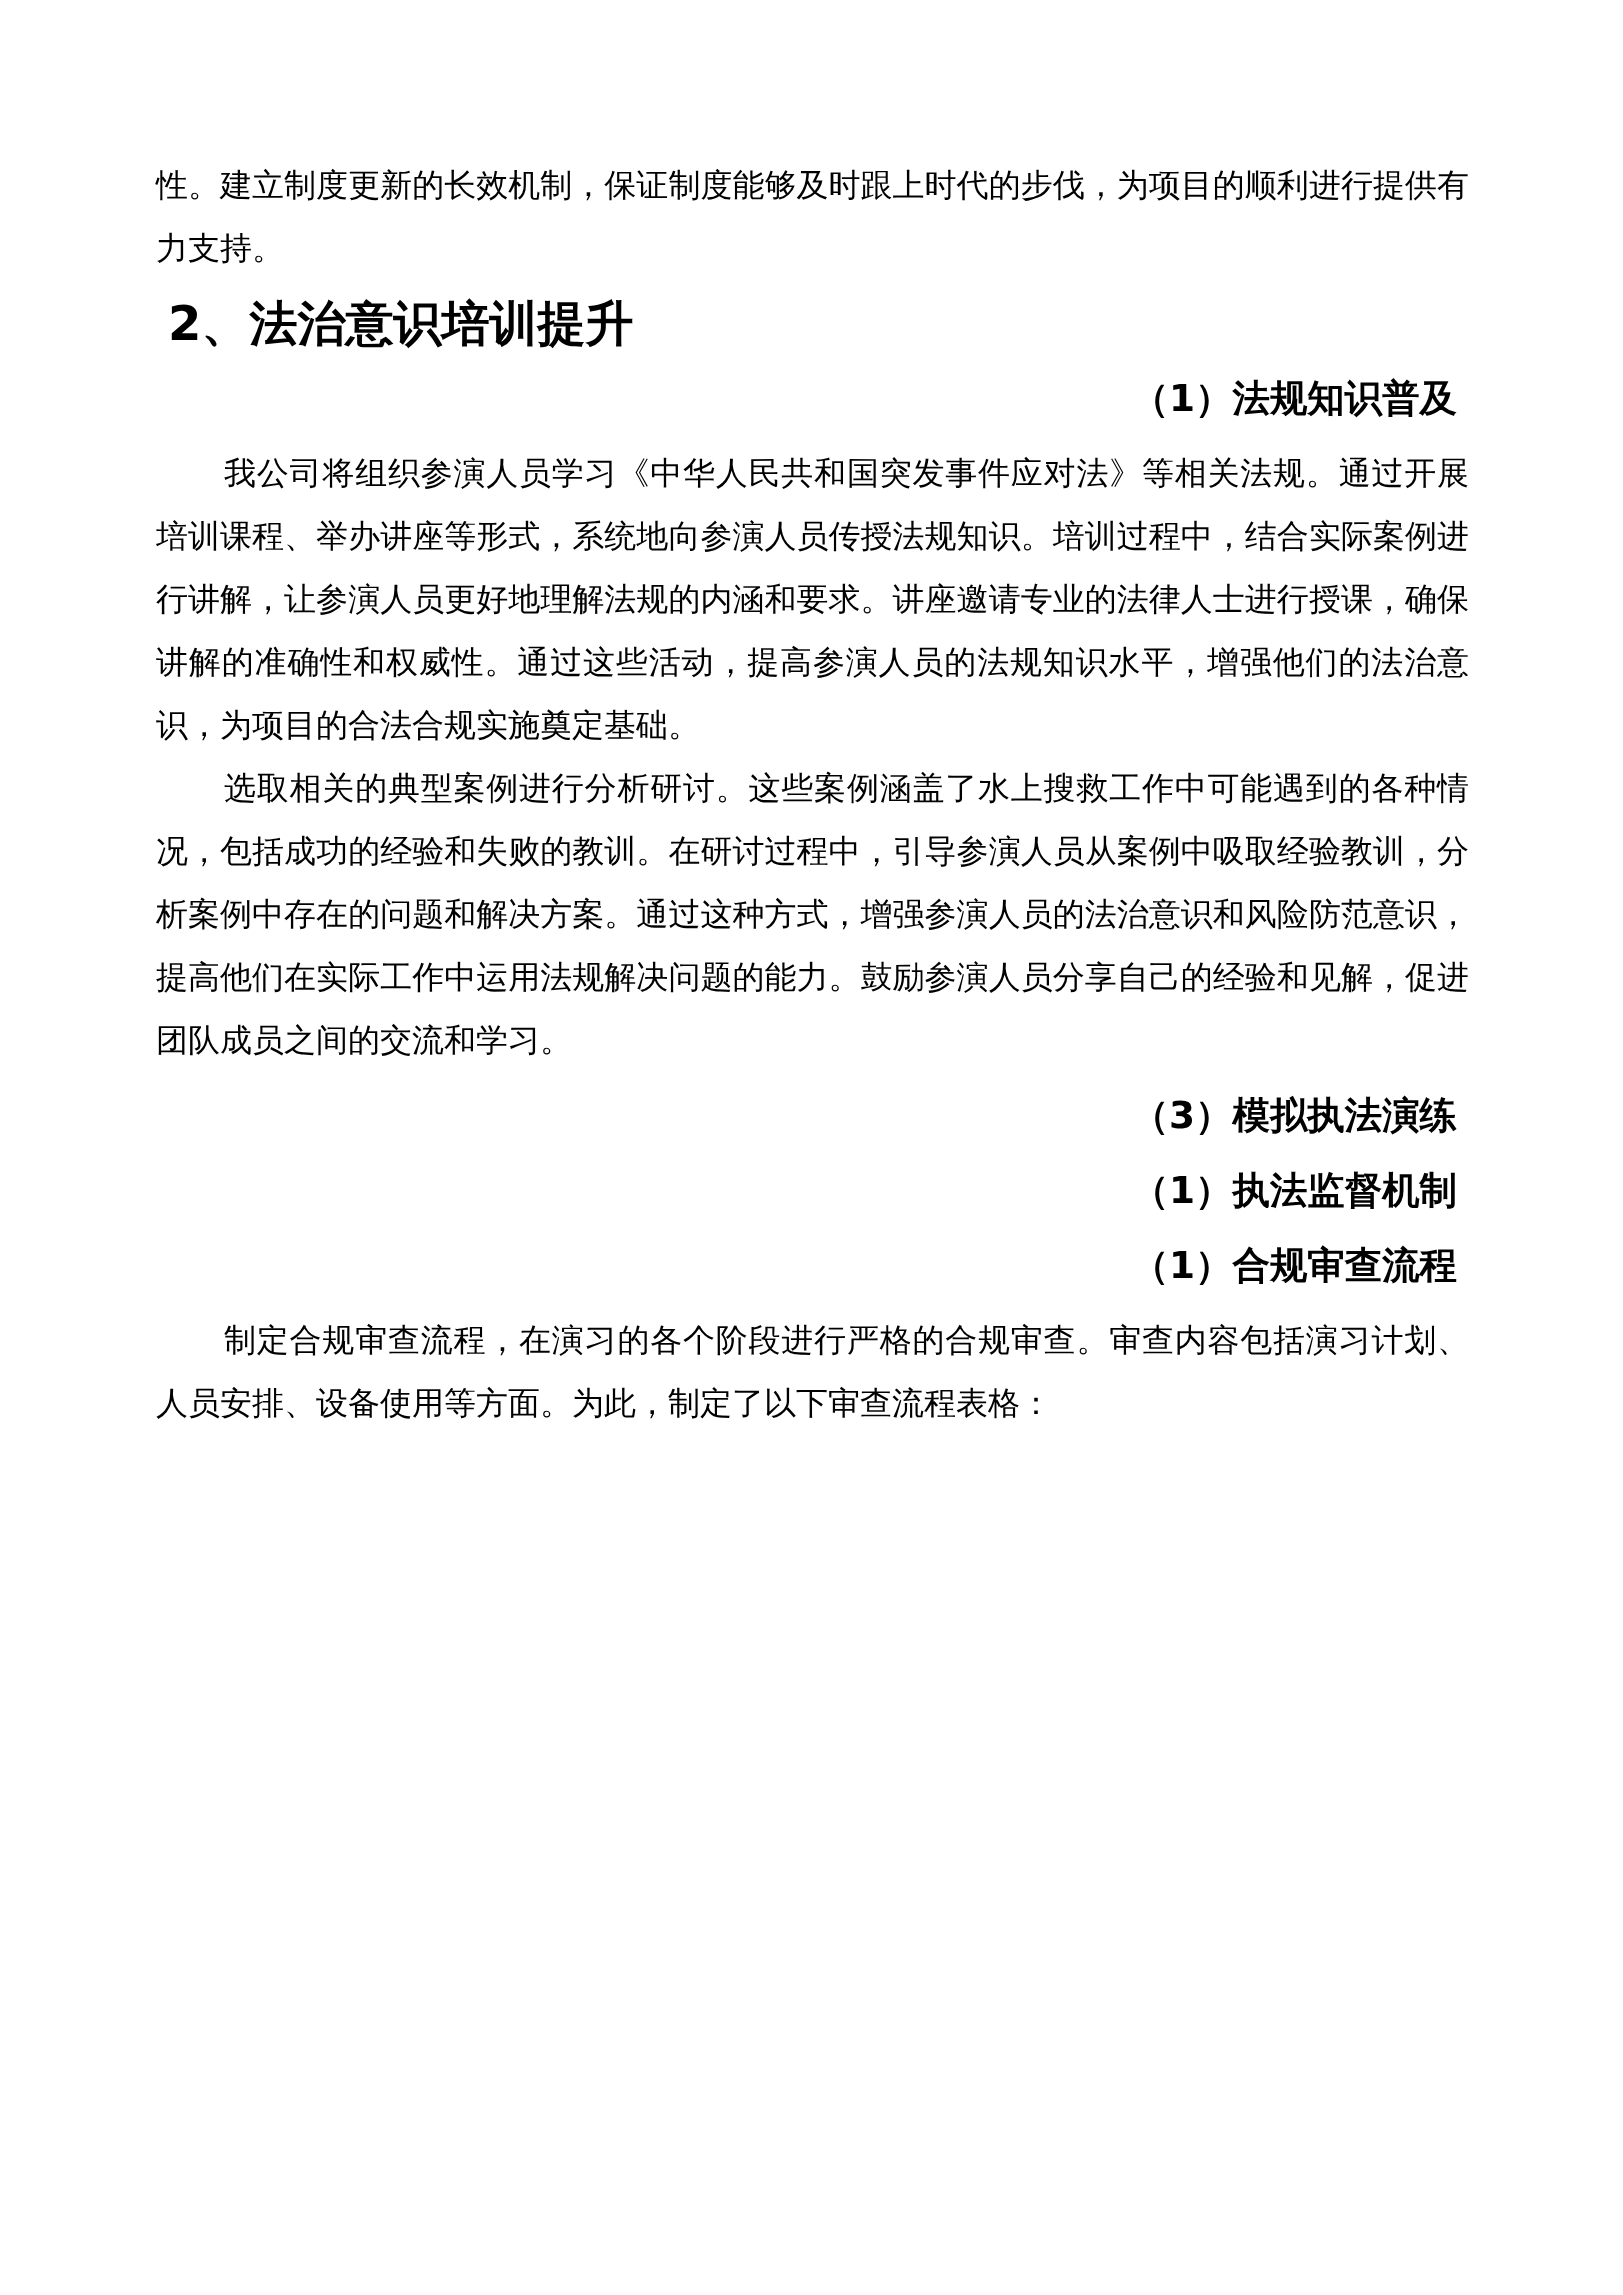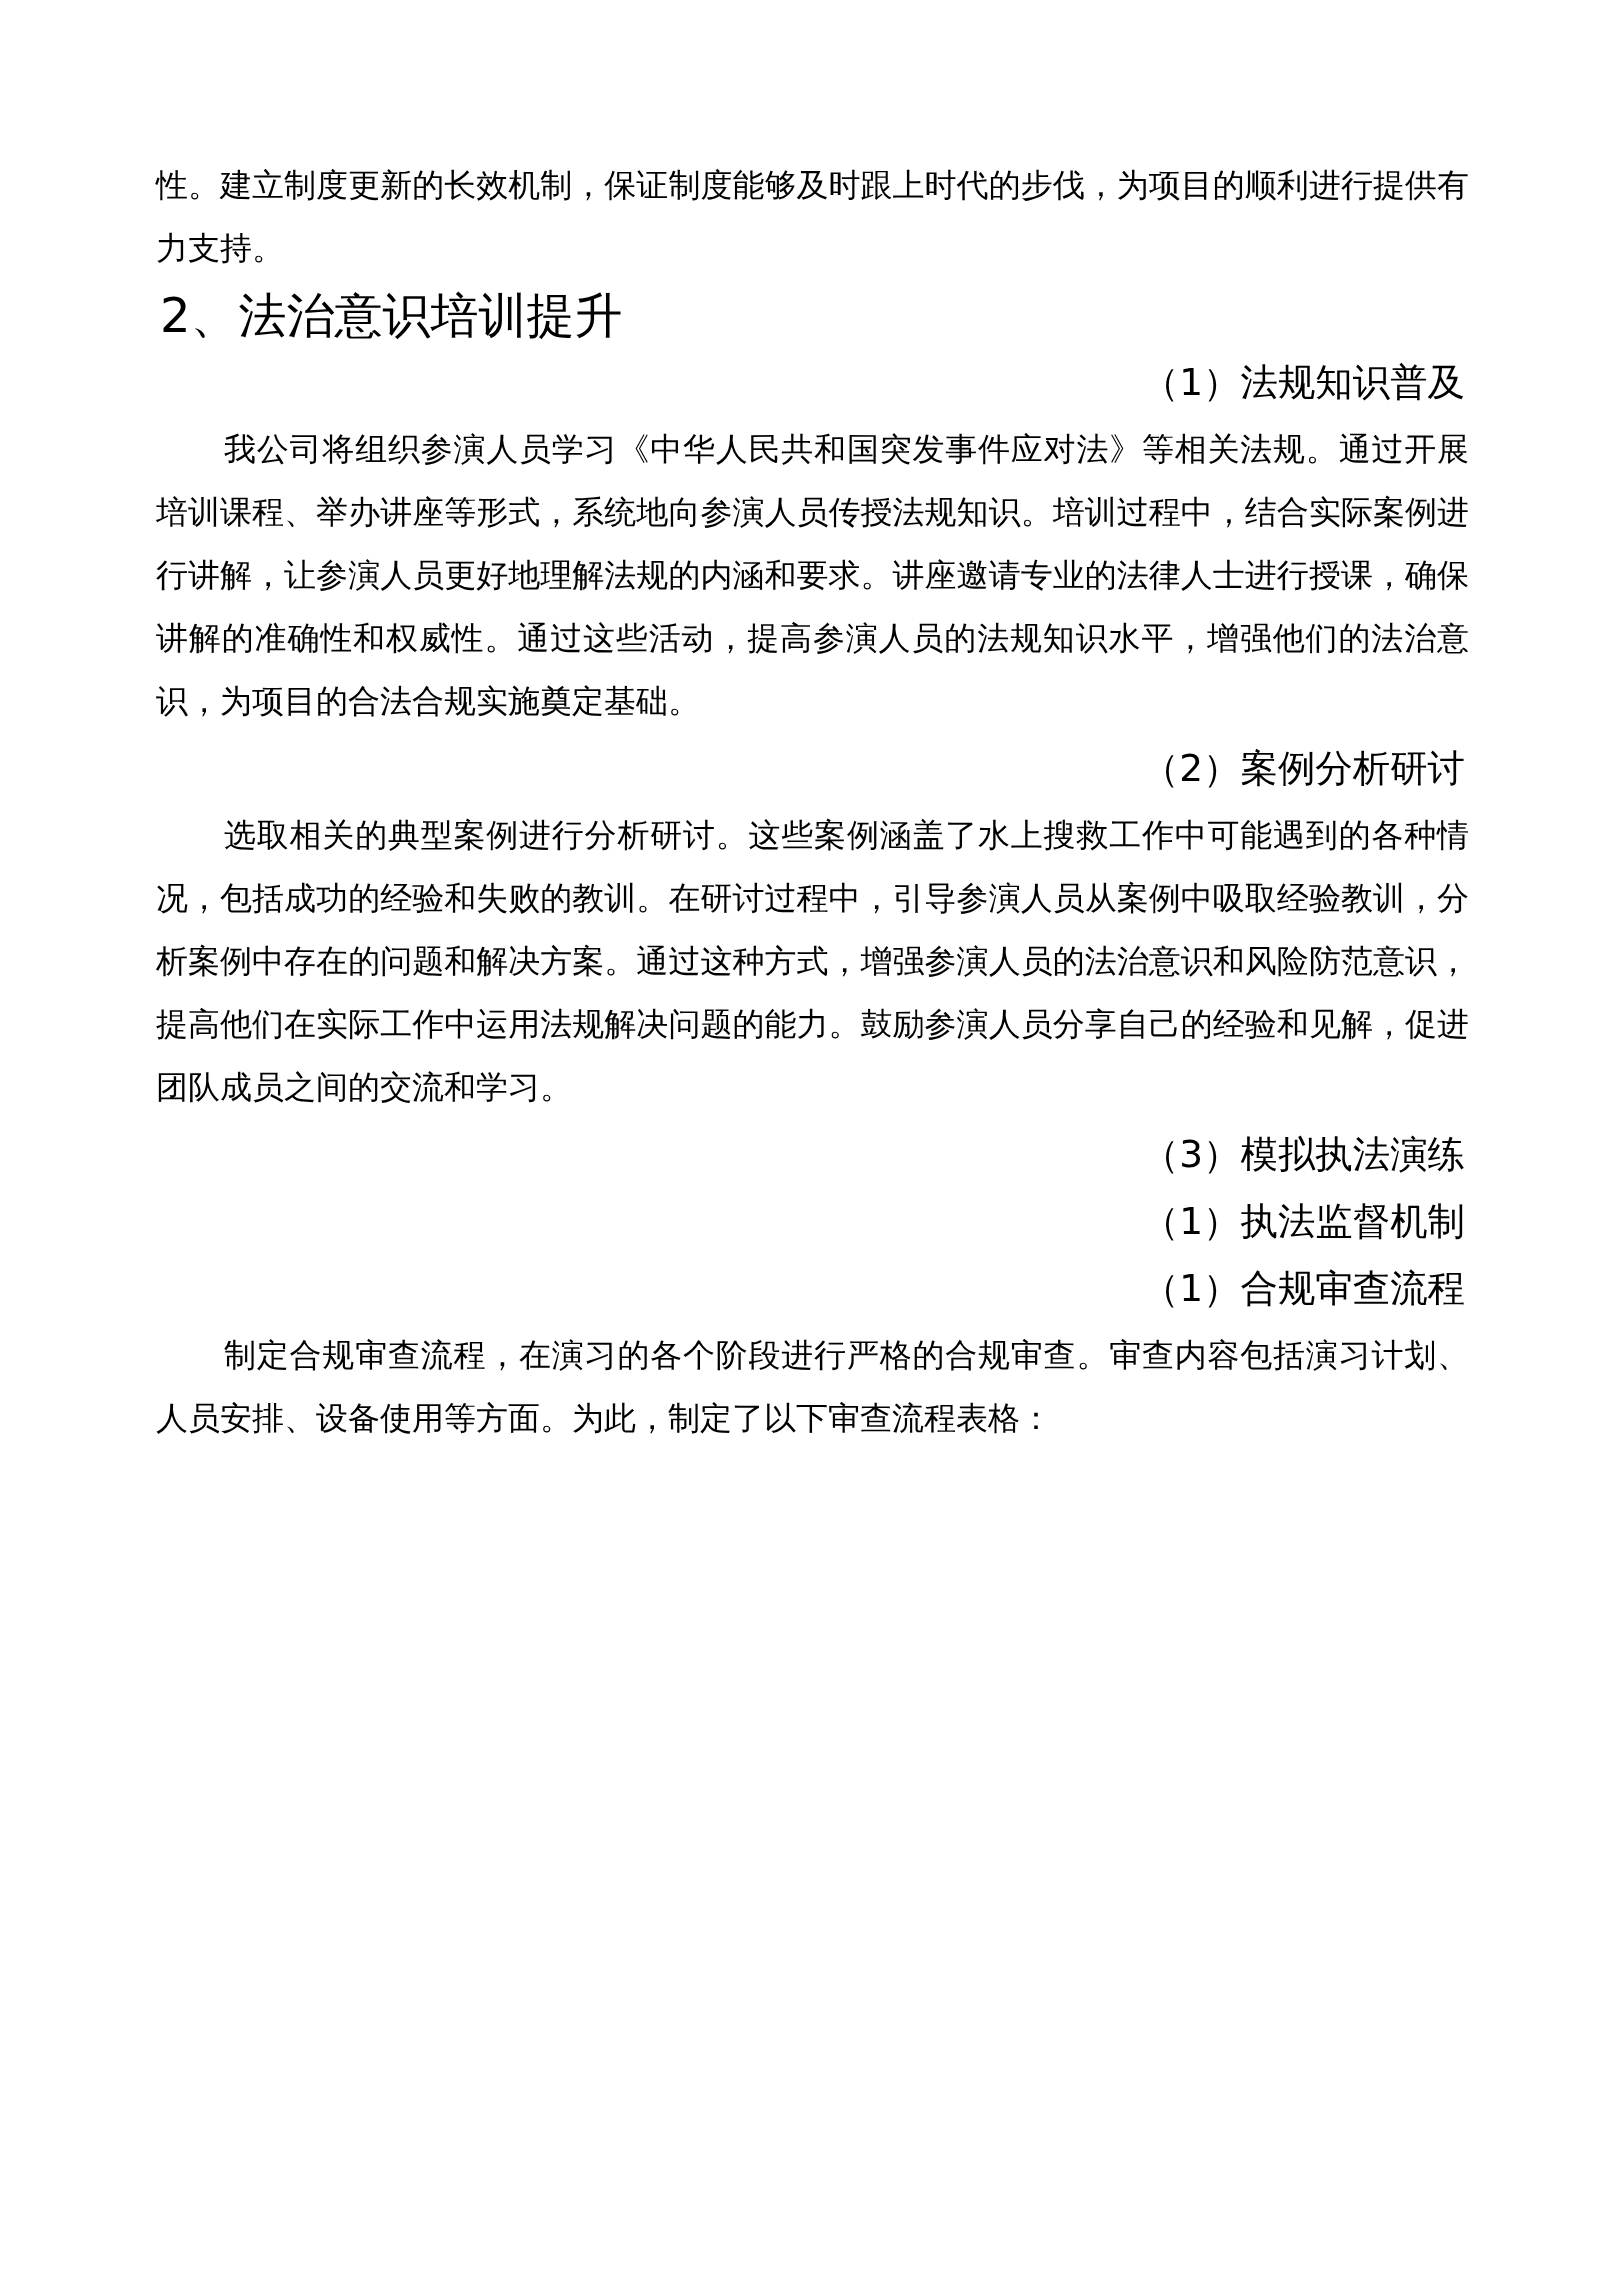--- a/index.html
+++ b/index.html
@@ -4,31 +4,30 @@
 <style>
   html, body { margin: 0; padding: 0; background: #ffffff; }
   body { width: 1623px; height: 2295px; position: relative; overflow: hidden; }
   .page {
     position: absolute; left: 156px; top: 154px; width: 1313px;
     font-family: "DejaVu Serif", "Liberation Serif", serif;
     font-size: 32px; line-height: 63px; color: #000000;
   }
   .p { margin: 0; text-align: justify; text-align-last: left; }
   .p.indent { text-indent: 68px; }
-  .h { margin: 4px; font-weight: normal; font-family: "DejaVu Sans", "Liberation Sans", sans-serif; }
+  .h { margin: 12px; font-weight: bold; font-family: "DejaVu Sans", "Liberation Sans", sans-serif; }
   .h.sub { padding-left: 0; text-align: right; }
 </style>
 </head>
 <body>
 
 <div class="page">
   <p class="p">性。建立制度更新的长效机制，保证制度能够及时跟上时代的步伐，为项目的顺利进行提供有力支持。</p>
   <h2 class="h">2、法治意识培训提升</h2>
   <h3 class="h sub">（1）法规知识普及</h3>
   <p class="p indent">我公司将组织参演人员学习《中华人民共和国突发事件应对法》等相关法规。通过开展培训课程、举办讲座等形式，系统地向参演人员传授法规知识。培训过程中，结合实际案例进行讲解，让参演人员更好地理解法规的内涵和要求。讲座邀请专业的法律人士进行授课，确保讲解的准确性和权威性。通过这些活动，提高参演人员的法规知识水平，增强他们的法治意识，为项目的合法合规实施奠定基础。</p>
-  <h3 class="h sub">（2）案例分析研讨</h3>
   <p class="p indent">选取相关的典型案例进行分析研讨。这些案例涵盖了水上搜救工作中可能遇到的各种情况，包括成功的经验和失败的教训。在研讨过程中，引导参演人员从案例中吸取经验教训，分析案例中存在的问题和解决方案。通过这种方式，增强参演人员的法治意识和风险防范意识，提高他们在实际工作中运用法规解决问题的能力。鼓励参演人员分享自己的经验和见解，促进团队成员之间的交流和学习。</p>
   <h3 class="h sub">（3）模拟执法演练</h3>
   <h3 class="h sub">（1）执法监督机制</h3>
   <h3 class="h sub">（1）合规审查流程</h3>
   <p class="p indent">制定合规审查流程，在演习的各个阶段进行严格的合规审查。审查内容包括演习计划、人员安排、设备使用等方面。为此，制定了以下审查流程表格：</p>
 </div>
 
 
 </body></html>

